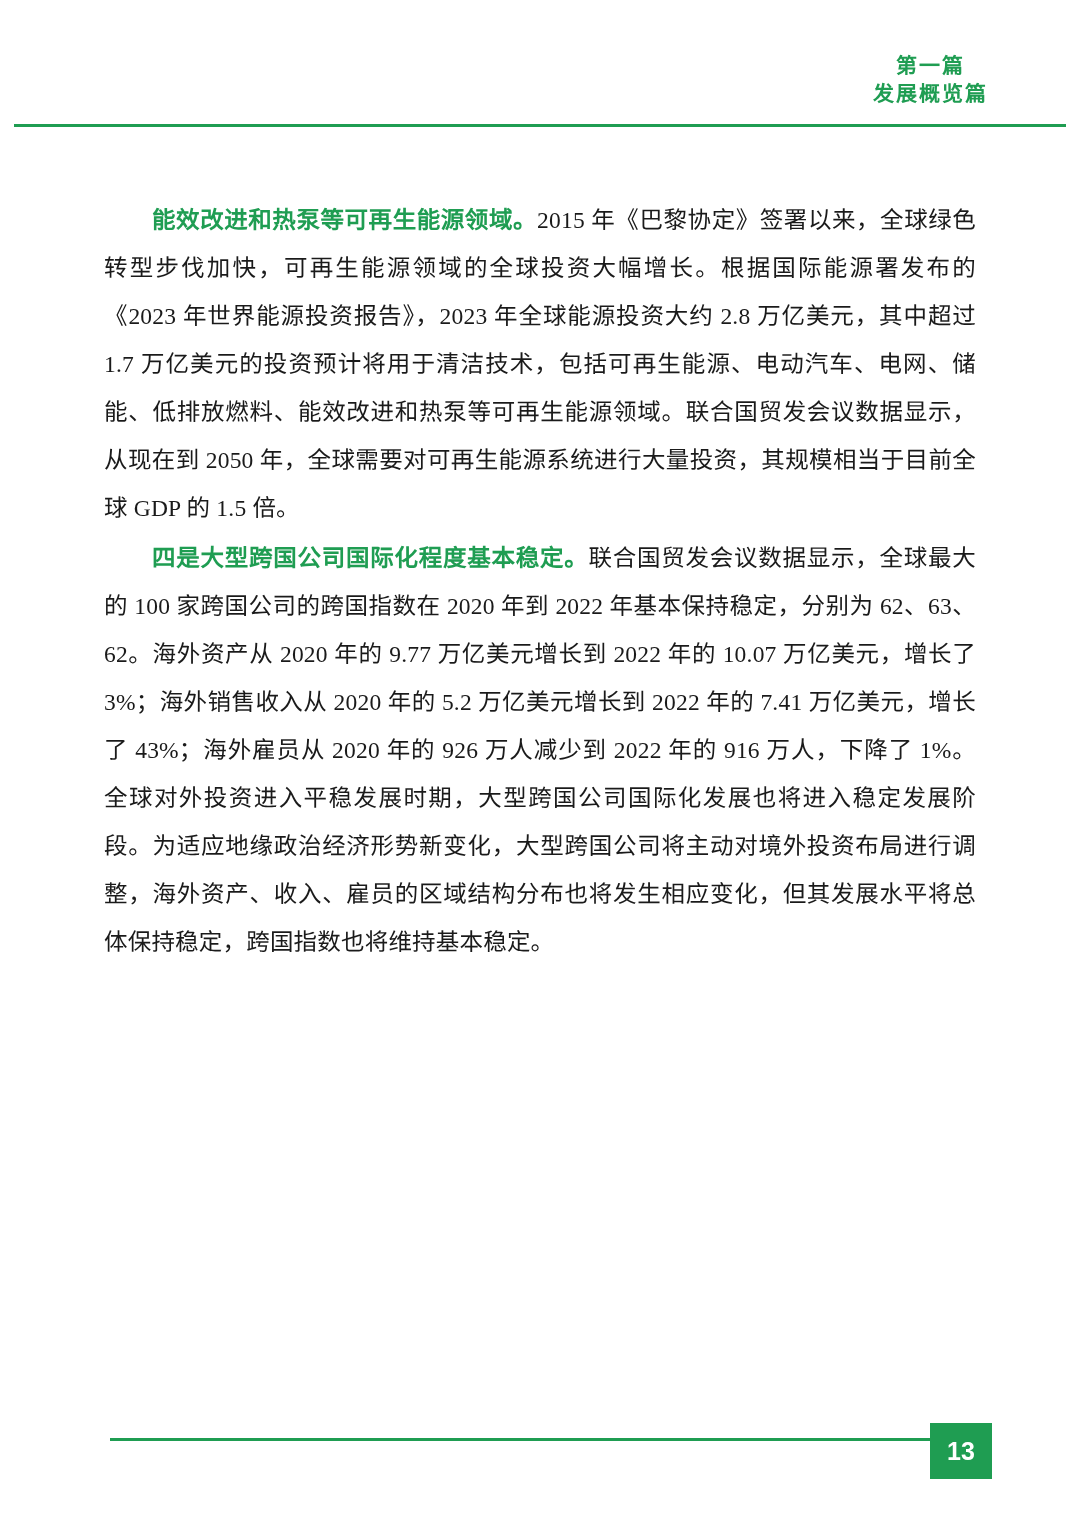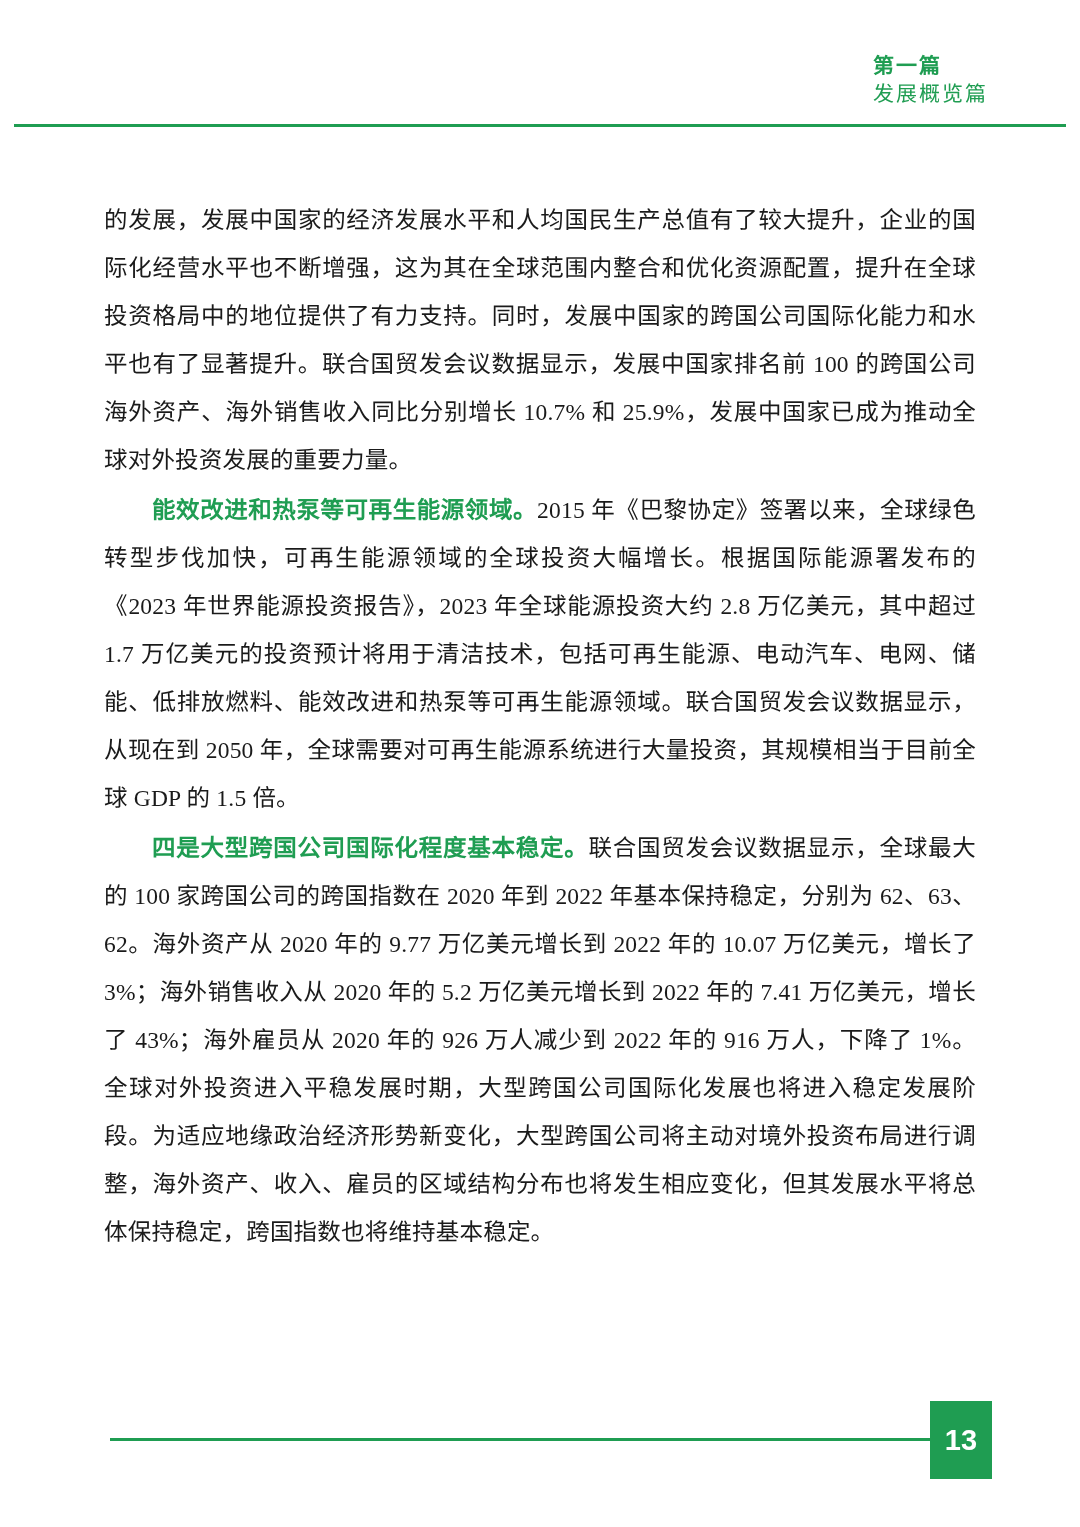--- a/index.html
+++ b/index.html
@@ -21,32 +21,33 @@
     position: absolute;
     inset: 0;
     background: #ffffff;
   }
 
   
   .header {
     position: absolute;
     top: 52px;
     right: 92px;
+    text-align: center;
     line-height: 1.32;
   }
   .header-line1 {
     font-family: "Liberation Sans", "DejaVu Sans", sans-serif;
     font-weight: bold;
     font-size: 21px;
     color: #1f9d52;
     letter-spacing: 2px;
   }
   .header-line2 {
     font-family: "Liberation Sans", "DejaVu Sans", sans-serif;
-    font-weight: normal;
+    font-weight: bold;
     font-size: 21px;
     color: #1f9d52;
     letter-spacing: 2px;
   }
 
   .header-rule {
     position: absolute;
     top: 124px;
     left: 14px;
     right: 14px;
@@ -89,48 +90,45 @@
     left: 110px;
     right: 110px;
     height: 3px;
     background: #1f9d52;
   }
   .page-number-box {
     position: absolute;
     bottom: 48px;
     right: 88px;
     width: 62px;
-    height: 78px;
+    height: 56px;
     background: #1f9d52;
     color: #ffffff;
     display: flex;
     align-items: center;
     justify-content: center;
     font-family: "Liberation Sans", "DejaVu Sans", sans-serif;
-    font-size: 29px;
+    font-size: 25px;
     font-weight: bold;
   }
 </style>
 </head>
 <body>
 
 <div class="page">
 
   <div class="header">
     <div class="header-line1">第一篇</div>
     <div class="header-line2">发展概览篇</div>
   </div>
 
   <div class="header-rule"></div>
 
   <div class="content">
 
-    <p class="para">
-      <span>的发展，发展中国家的经济发展水平和人均国民生产总值有了较大提升，企业的国际化经营水平也不断增强，这为其在全球范围内整合和优化资源配置，提升在全球投资格局中的地位提供了有力支持。同时，发展中国家的跨国公司国际化能力和水平也有了显著提升。联合国贸发会议数据显示，发展中国家排名前 100 的跨国公司海外资产、海外销售收入同比分别增长 10.7% 和 25.9%，发展中国家已成为推动全球对外投资发展的重要力量。</span>
-    </p>
 
     <p class="para indent">
       <span class="lead">能效改进和热泵等可再生能源领域。</span><span>2015 年《巴黎协定》签署以来，全球绿色转型步伐加快，可再生能源领域的全球投资大幅增长。根据国际能源署发布的《2023 年世界能源投资报告》，2023 年全球能源投资大约 2.8 万亿美元，其中超过 1.7 万亿美元的投资预计将用于清洁技术，包括可再生能源、电动汽车、电网、储能、低排放燃料、能效改进和热泵等可再生能源领域。联合国贸发会议数据显示，从现在到 2050 年，全球需要对可再生能源系统进行大量投资，其规模相当于目前全球 GDP 的 1.5 倍。</span>
     </p>
 
     <p class="para indent">
       <span class="lead">四是大型跨国公司国际化程度基本稳定。</span><span>联合国贸发会议数据显示，全球最大的 100 家跨国公司的跨国指数在 2020 年到 2022 年基本保持稳定，分别为 62、63、62。海外资产从 2020 年的 9.77 万亿美元增长到 2022 年的 10.07 万亿美元，增长了 3%；海外销售收入从 2020 年的 5.2 万亿美元增长到 2022 年的 7.41 万亿美元，增长了 43%；海外雇员从 2020 年的 926 万人减少到 2022 年的 916 万人，下降了 1%。全球对外投资进入平稳发展时期，大型跨国公司国际化发展也将进入稳定发展阶段。为适应地缘政治经济形势新变化，大型跨国公司将主动对境外投资布局进行调整，海外资产、收入、雇员的区域结构分布也将发生相应变化，但其发展水平将总体保持稳定，跨国指数也将维持基本稳定。</span>
     </p>
 
   </div>

